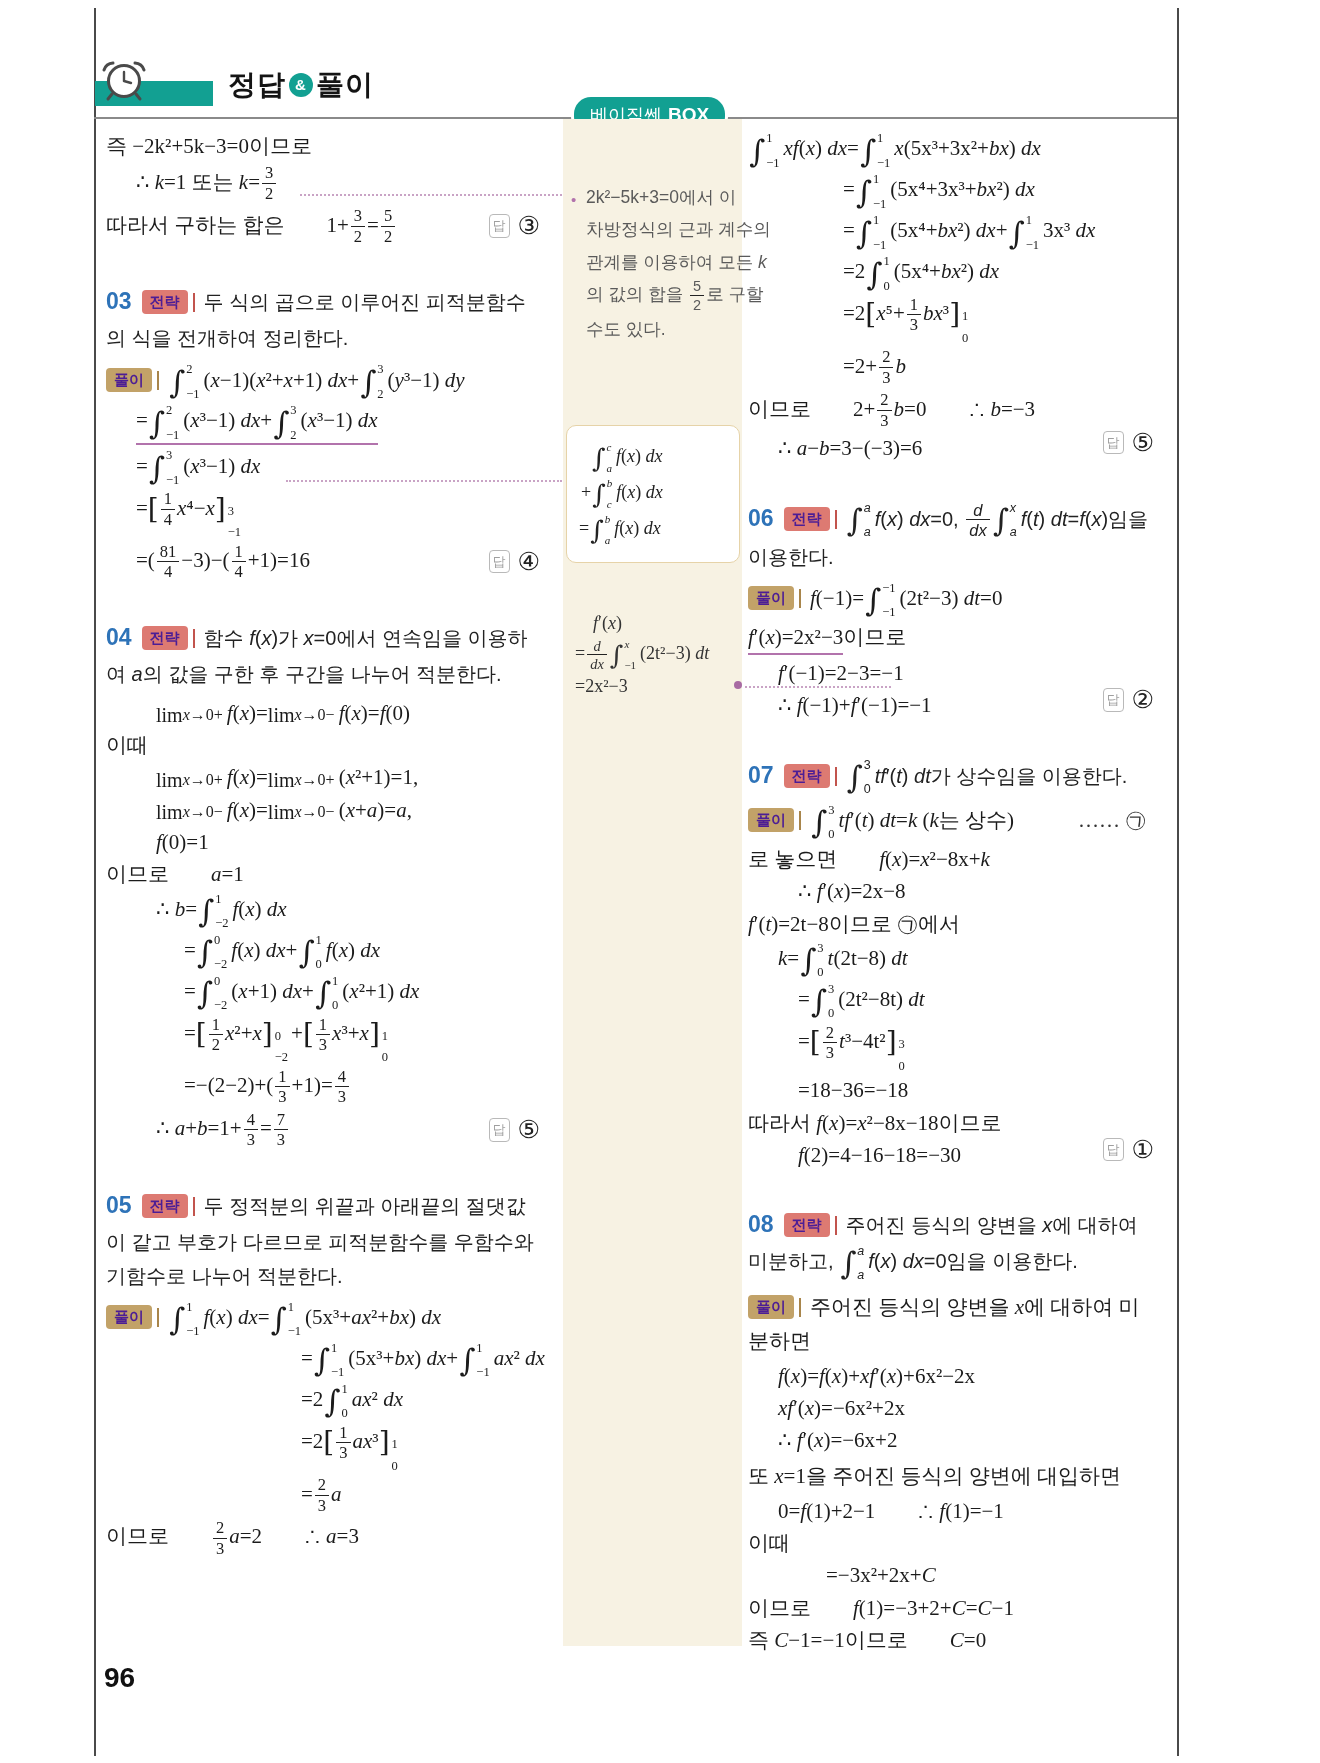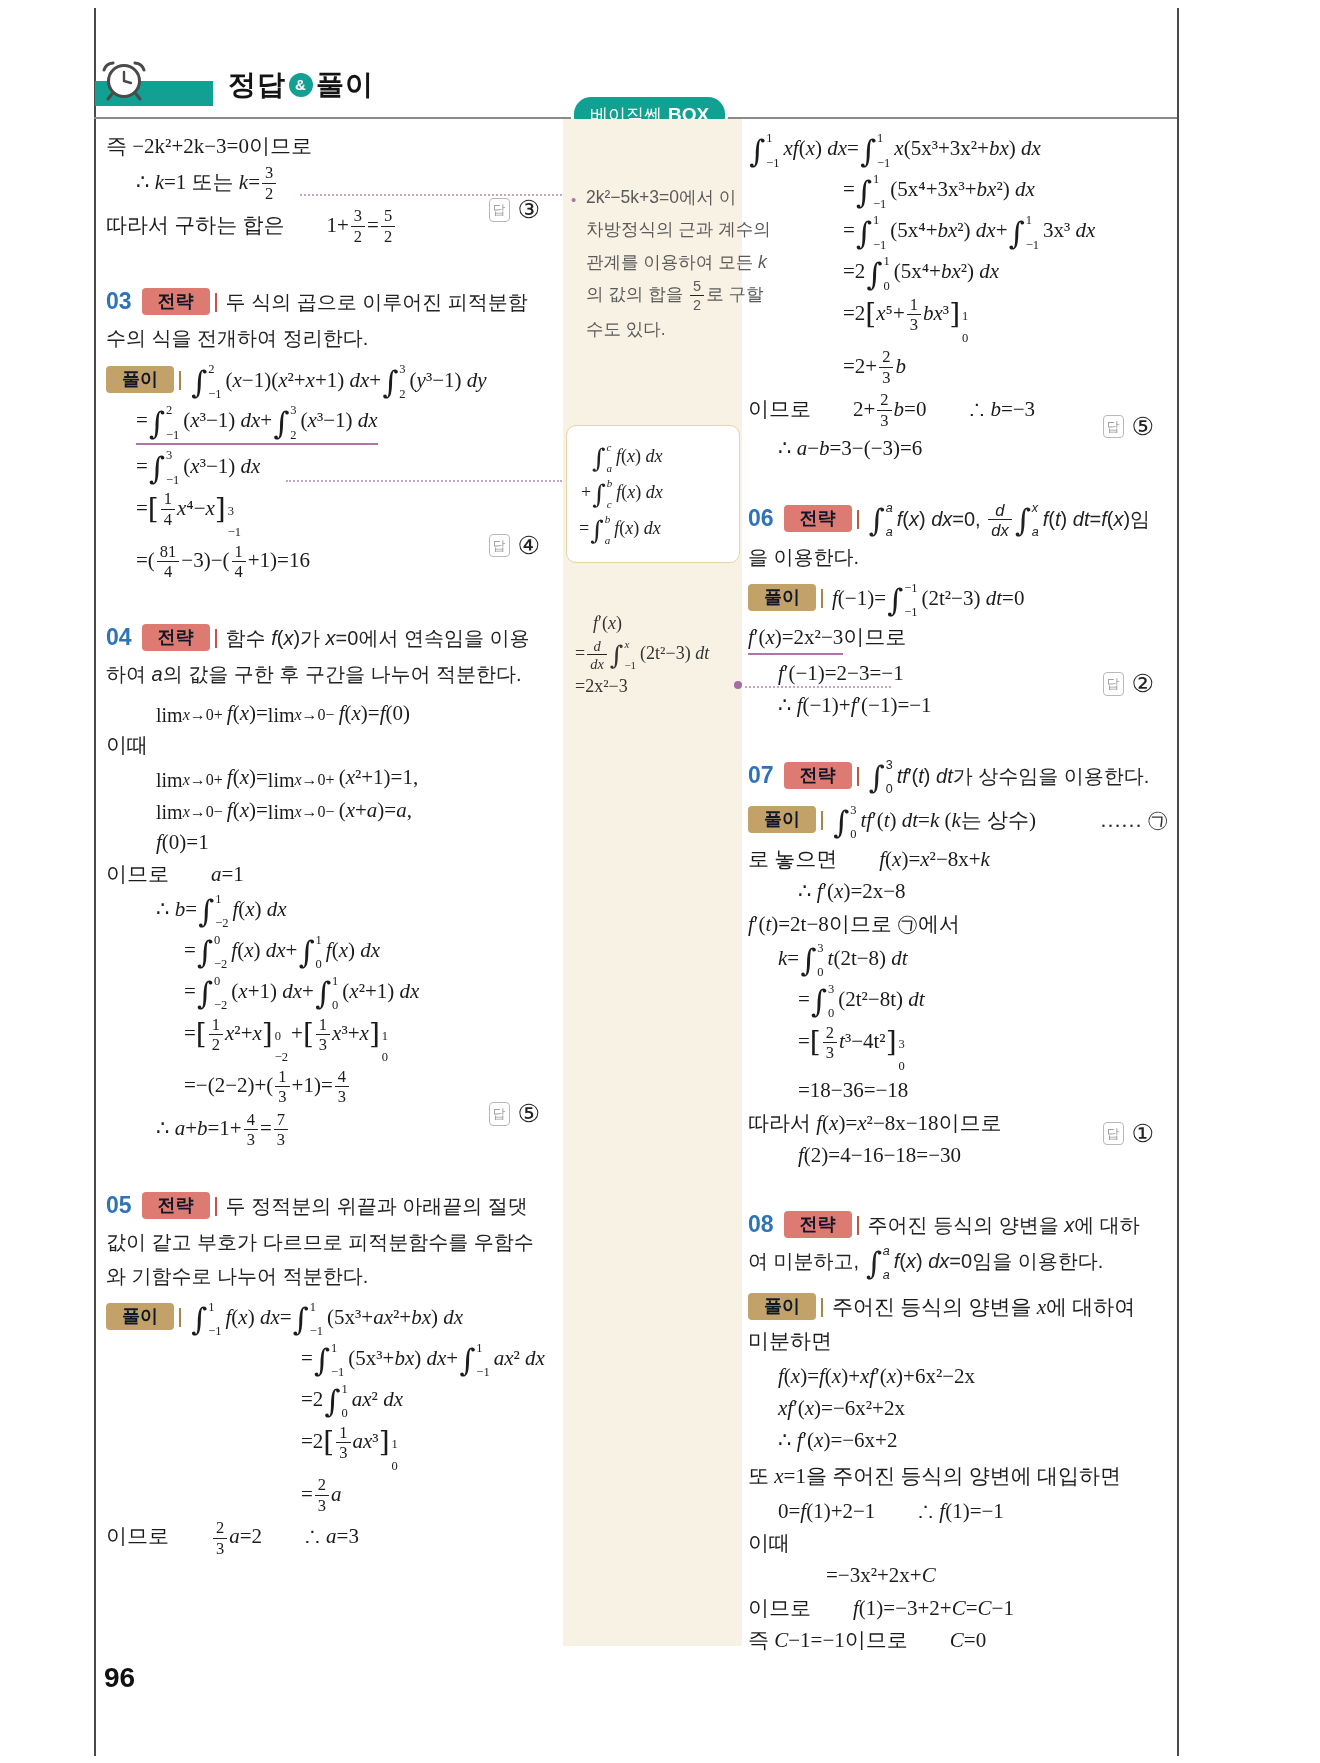--- a/index.html
+++ b/index.html
@@ -30,22 +30,22 @@
 
   
   .sline{position:relative;margin:4px 0;font-family:"Liberation Serif","DejaVu Serif",serif;
          font-size:21px;color:#1b1b1b;white-space:nowrap;line-height:1.35;}
   .sline.wrap{white-space:normal;line-height:1.62;}
   .i1{padding-left:30px}.i2{padding-left:50px}.i3{padding-left:78px}.i4{padding-left:95px}.i5{padding-left:195px}
   .problem{margin-top:36px;}
   .pstrat{position:relative;margin:0 0 8px;font-family:"Liberation Sans","DejaVu Sans",sans-serif;
           font-size:20px;color:#222;line-height:1.7;}
   .pnum{color:var(--blue);font-weight:bold;font-size:23px;margin-right:10px;}
-  .badge{display:inline-block;color:#0f172a;font-family:"Liberation Sans",sans-serif;font-weight:bold;
-         font-size:18px;line-height:1;padding:4px 16px 5px;border-radius:4px;margin-right:4px;vertical-align:2px;}
+  .badge{display:inline-block;color:#4c1d95;font-family:"Liberation Sans",sans-serif;font-weight:bold;
+         font-size:15px;line-height:1;padding:4px 8px 5px;border-radius:4px;margin-right:4px;vertical-align:2px;}
   .b-strat{background:var(--rose);} .b-sol{background:var(--gold);}
   .bsep{display:inline-block;width:2px;height:19px;margin:0 9px 0 1px;vertical-align:-3px;}
   .bsep.s{background:#c2544d;} .bsep.g{background:#a8854b;}
 
   
   .int{display:inline-flex;align-items:center;vertical-align:middle;margin:0 1px;}
   .isym{font-size:31px;line-height:34px;font-family:"DejaVu Serif",serif;font-style:normal;}
   .isym.j{display:inline-block;vertical-align:-4px;margin:0 2px;}
   .ilim{display:inline-flex;flex-direction:column;justify-content:space-between;height:37px;
         font-size:12.5px;line-height:1;margin:0 3px 0 1px;}
@@ -55,21 +55,21 @@
   .fden{border-top:1.3px solid #222;padding:1px 3px 0;}
   .fnum{padding:0 3px;}
   .lim{display:inline-flex;flex-direction:row;text-align:center;vertical-align:middle;
        line-height:1;margin-right:4px;}
   .lim .ltxt{font-size:20px;} .lim .lsub{font-size:16px;margin-top:2px;}
   .brk{font-size:28px;line-height:30px;vertical-align:-3px;font-family:"DejaVu Serif",serif;}
   .ulp{display:inline-block;border-bottom:2.2px solid var(--purple);padding-bottom:2px;}
   .tail{margin-left:64px;color:#333;}
 
   
-  .ansbox{position:absolute;right:0;bottom:19px;white-space:nowrap;}
+  .ansbox{position:absolute;right:0;bottom:3px;white-space:nowrap;}
   .ans-ic{display:inline-block;border:1.5px solid #b9b9b9;color:#9f9f9f;border-radius:4px;
           font-family:"Liberation Sans",sans-serif;font-size:13px;padding:2px 3px;margin-right:8px;vertical-align:4px;}
   .ans-n{font-size:25px;color:#222;font-family:"DejaVu Sans",sans-serif;}
 
   
   .mnote{position:absolute;}
   #note1{top:62px;left:8px;width:198px;padding-left:15px;font-size:17.5px;line-height:1.85;color:#5a5a5a;}
   #note1 .bullet{position:absolute;left:0;top:5px;color:var(--purple);font-size:15px;}
   #note1 .frac{font-size:13.5px;}
   #note2{top:306px;left:3px;width:152px;background:#fff;border:1.5px solid var(--boxborder);
@@ -164,21 +164,21 @@
         <div class="mline">=2x²−3</div>
       </div>
   </div>
 
   <div id="conn1" class="conn"></div>
   <div id="conn2" class="conn"></div>
   <div id="conn3" class="conn"></div>
   <div id="dot3"></div>
 
   <div id="col-left">
-      <div class="sline i0"><span class="lm">즉 −2k²+2k−3=0이므로</span></div>
+      <div class="sline i0"><span class="lm">즉 −2k²+5k−3=0이므로</span></div>
       <div class="sline i1"><span class="lm">∴ <i>k</i>=1 또는 <i>k</i>=<span class="frac">
             <span class="fnum">3</span>
             <span class="fden">2</span>
           </span></span></div>
       <div class="sline i0"><span class="lm">따라서 구하는 합은　　1+<span class="frac">
             <span class="fnum">3</span>
             <span class="fden">2</span>
           </span>=<span class="frac">
             <span class="fnum">5</span>
             <span class="fden">2</span>

